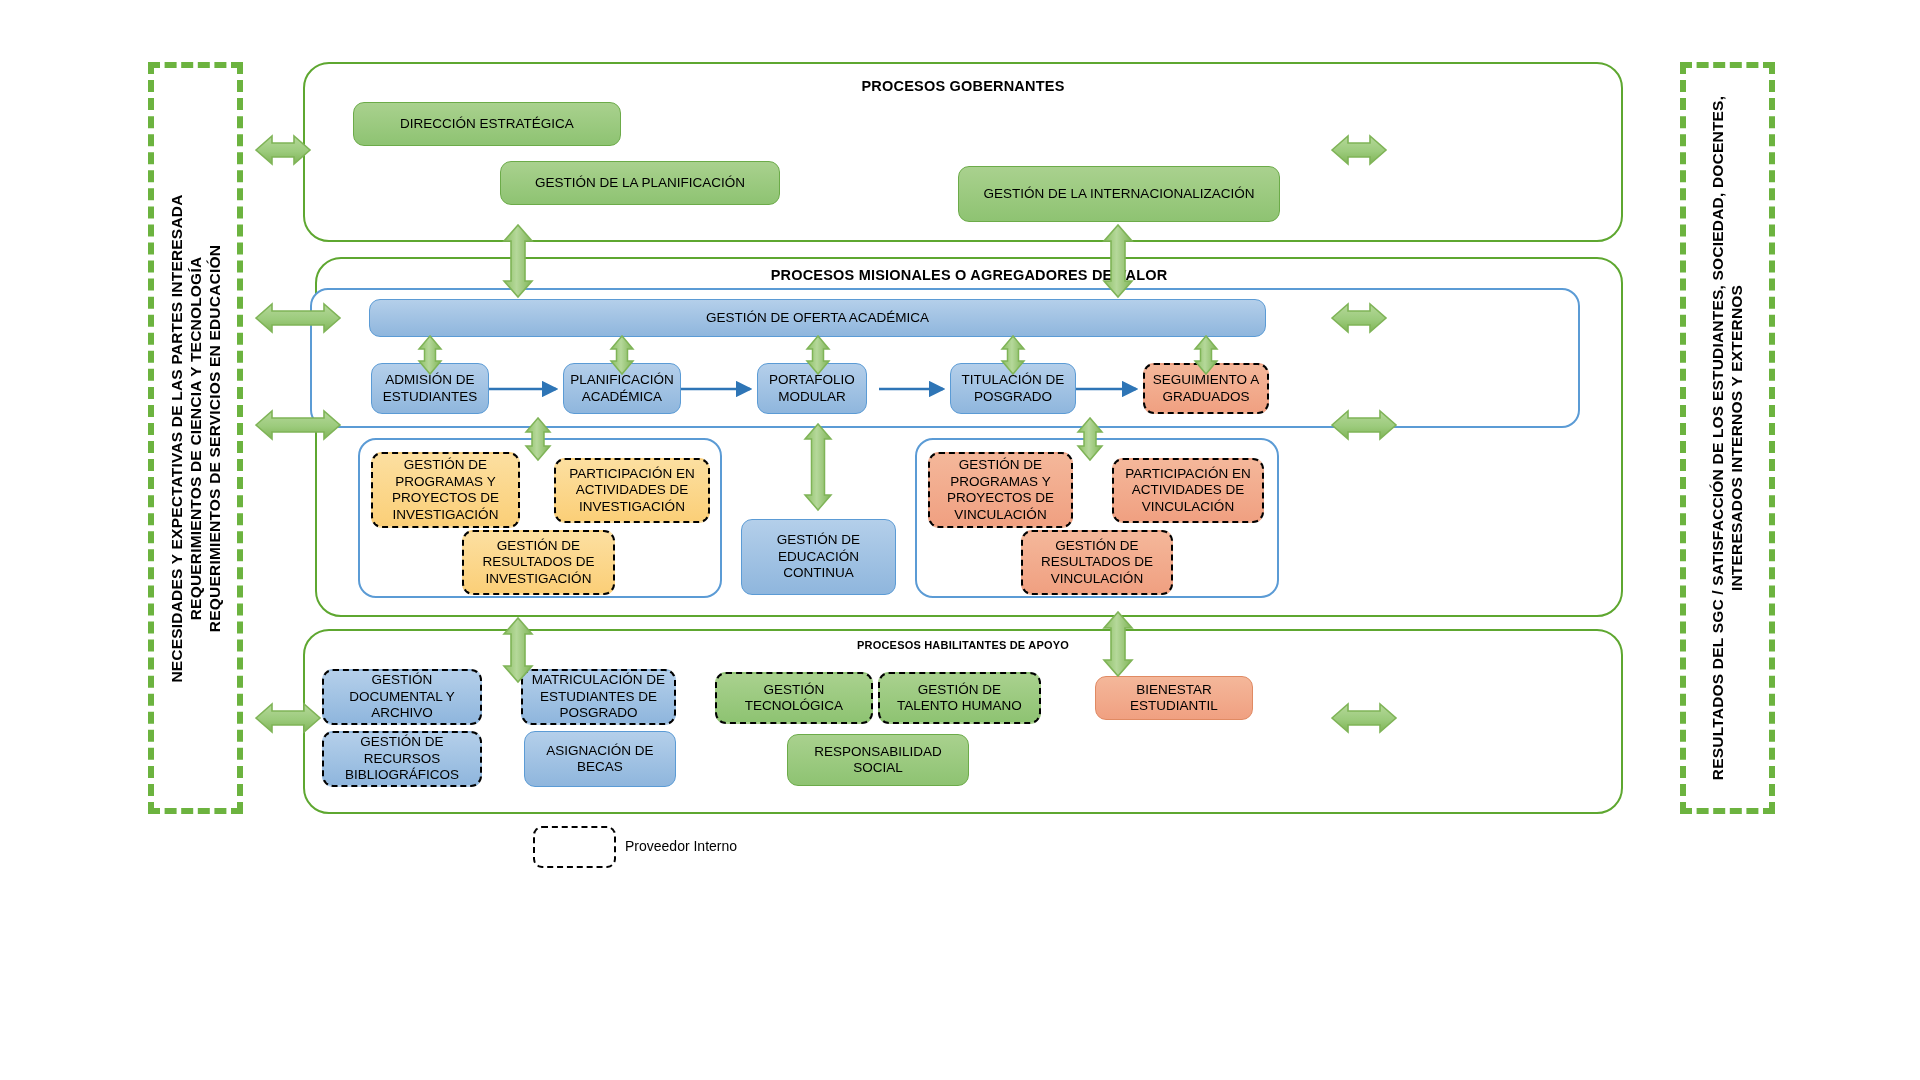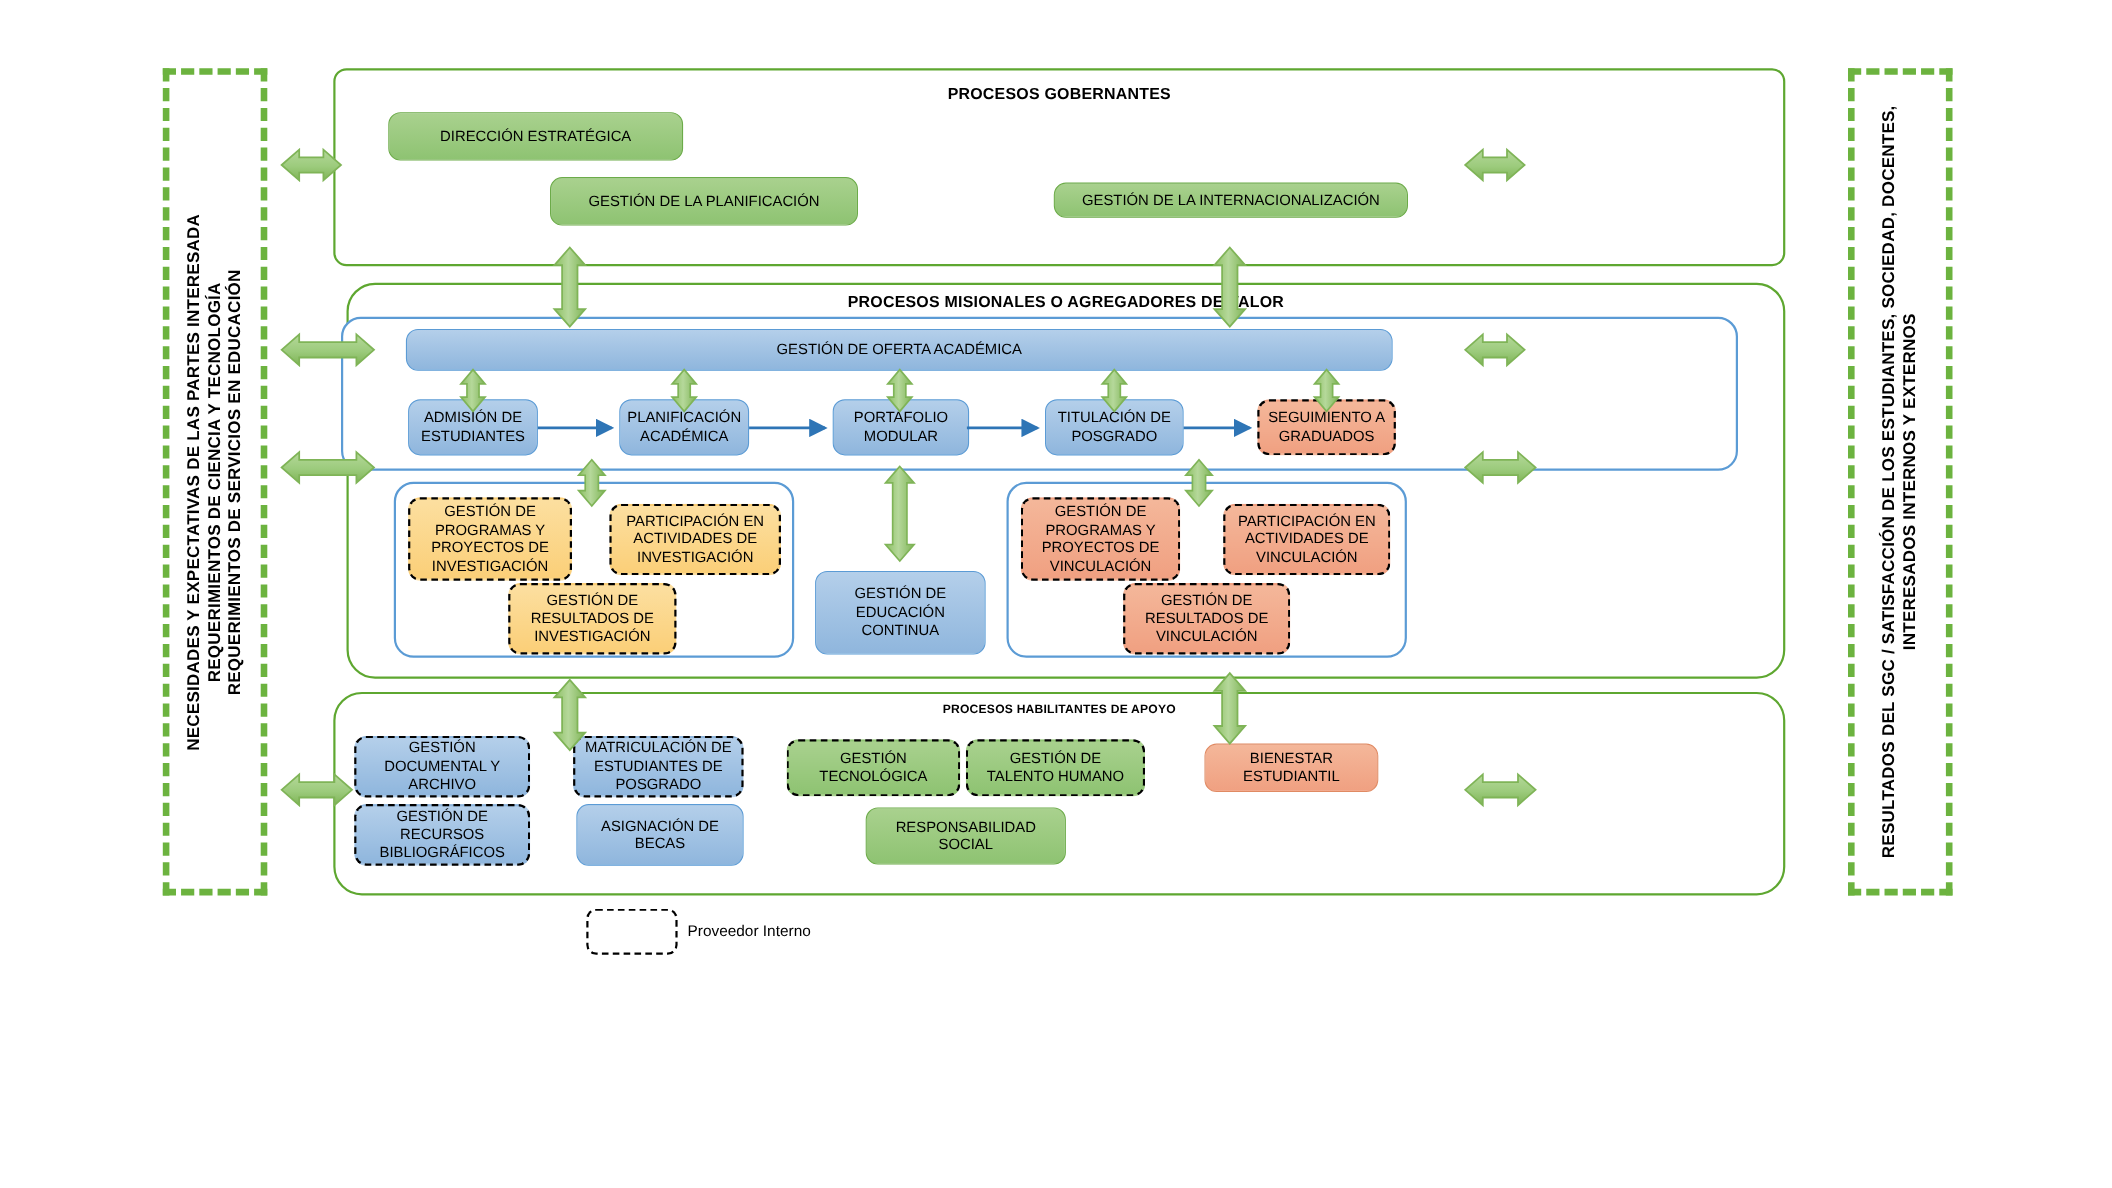--- a/index.html
+++ b/index.html
@@ -103,50 +103,50 @@
     </div>
   </div>
 
   <div class="abs side-band" style="left:1680px;top:62px;width:95px;height:752px;">
     <div class="side-text">
       <div>RESULTADOS DEL SGC / SATISFACCIÓN DE LOS ESTUDIANTES, SOCIEDAD, DOCENTES,</div>
       <div>INTERESADOS INTERNOS Y EXTERNOS</div>
     </div>
   </div>
 
-  <div class="abs green-zone" style="left:303px;top:62px;width:1320px;height:180px;border-radius:12px;">
+  <div class="abs green-zone" style="left:303px;top:62px;width:1320px;height:180px;">
     <div class="zone-title" style="top:14px;">PROCESOS GOBERNANTES</div>
   </div>
   <div class="abs box green-box" style="left:353px;top:102px;width:268px;height:44px;">
     <span>DIRECCIÓN ESTRATÉGICA</span>
   </div>
   <div class="abs box green-box" style="left:500px;top:161px;width:280px;height:44px;">
     <span>GESTIÓN DE LA PLANIFICACIÓN</span>
   </div>
-  <div class="abs box green-box" style="left:958px;top:166px;width:322px;height:32px;">
+  <div class="abs box green-box" style="left:958px;top:166px;width:322px;height:56px;">
     <span>GESTIÓN DE LA INTERNACIONALIZACIÓN</span>
   </div>
 
   <div class="abs green-zone" style="left:315px;top:257px;width:1308px;height:360px;">
     <div class="zone-title" style="top:8px;">PROCESOS MISIONALES O AGREGADORES DE VALOR</div>
   </div>
 
   <div class="abs blue-zone" style="left:310px;top:288px;width:1270px;height:140px;"></div>
 
   <div class="abs box blue-box" style="left:369px;top:299px;width:897px;height:38px;align-items:center;">
     <span>GESTIÓN DE OFERTA ACADÉMICA</span>
   </div>
 
   <div class="abs box blue-box" style="left:371px;top:363px;width:118px;height:51px;">
     <span>ADMISIÓN DE ESTUDIANTES</span>
   </div>
   <div class="abs box blue-box" style="left:563px;top:363px;width:118px;height:51px;">
     <span>PLANIFICACIÓN ACADÉMICA</span>
   </div>
-  <div class="abs box blue-box" style="left:757px;top:363px;width:124px;height:51px;">
+  <div class="abs box blue-box" style="left:757px;top:363px;width:110px;height:51px;">
     <span>PORTAFOLIO MODULAR</span>
   </div>
   <div class="abs box blue-box" style="left:950px;top:363px;width:126px;height:51px;">
     <span>TITULACIÓN DE POSGRADO</span>
   </div>
   <div class="abs box salmon-box dashed" style="left:1143px;top:363px;width:126px;height:51px;">
     <span>SEGUIMIENTO A GRADUADOS</span>
   </div>
 
   <div class="abs blue-zone" style="left:358px;top:438px;width:364px;height:160px;"></div>

